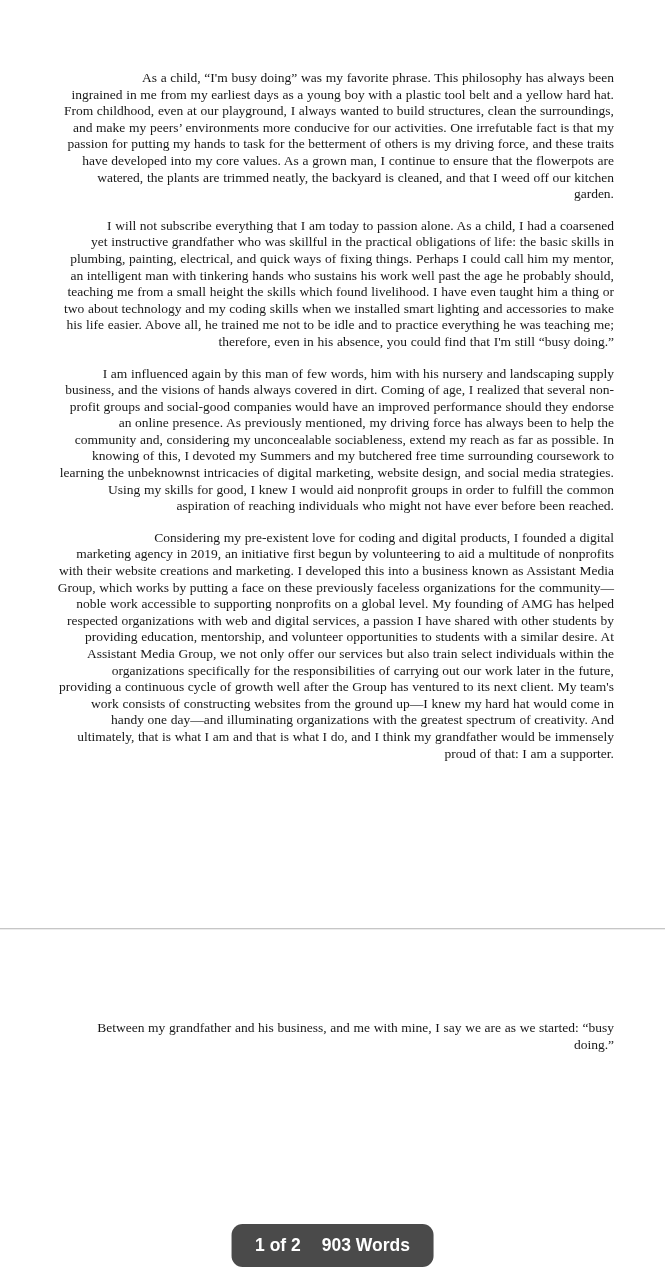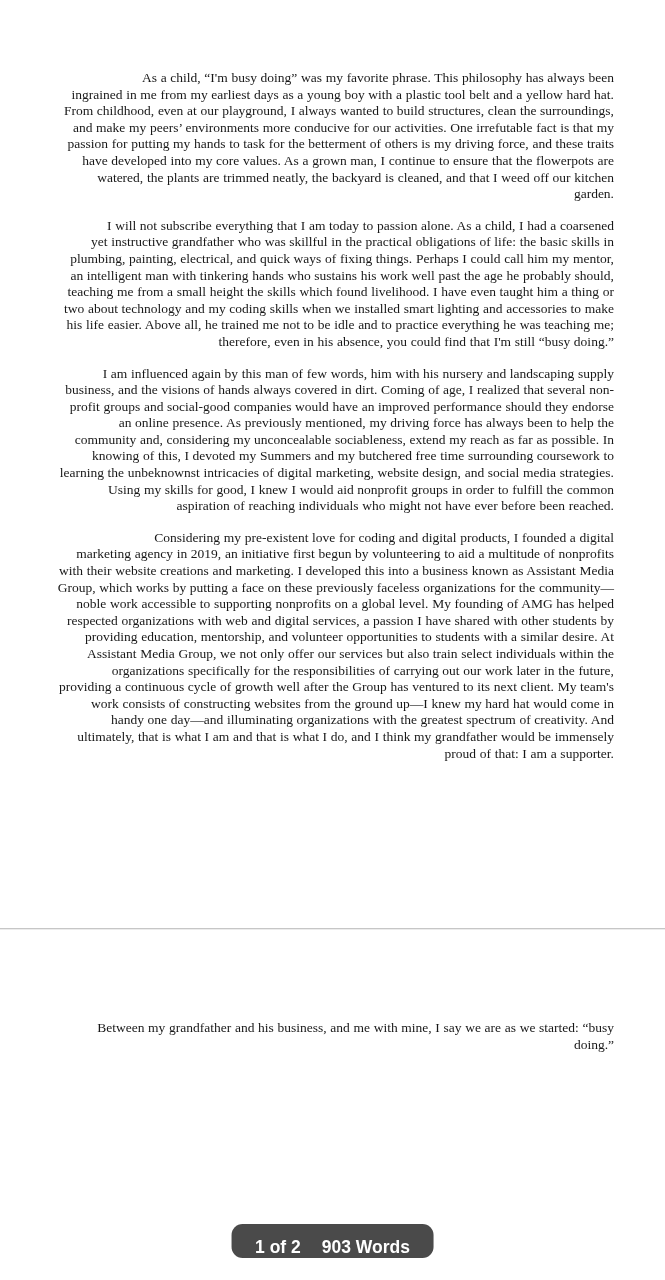--- a/index.html
+++ b/index.html
@@ -36,25 +36,25 @@
     width: 665px;
     height: 2px;
     background: #c6c6c6;
     border-bottom: 1px solid #ececec;
   }
   .status-pill {
     position: absolute;
     top: 1224px;
     left: 50%;
     transform: translateX(-50%);
-    height: 34px;
+    height: 43px;
     border-radius: 11px;
     background: #4a4a4a;
     display: flex;
-    align-items: flex-end;
+    align-items: center;
     gap: 21px;
     padding: 0 24px;
     font-family: "Liberation Sans", sans-serif;
     font-weight: bold;
     font-size: 17.5px;
     color: #ffffff;
     white-space: nowrap;
   }
 </style>
 </head>

